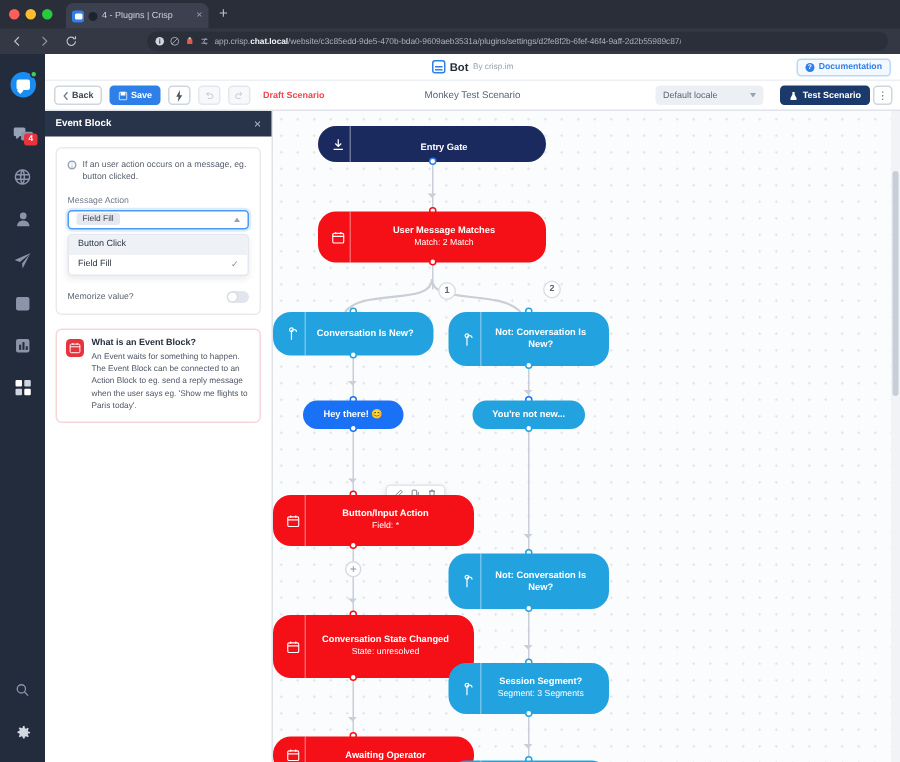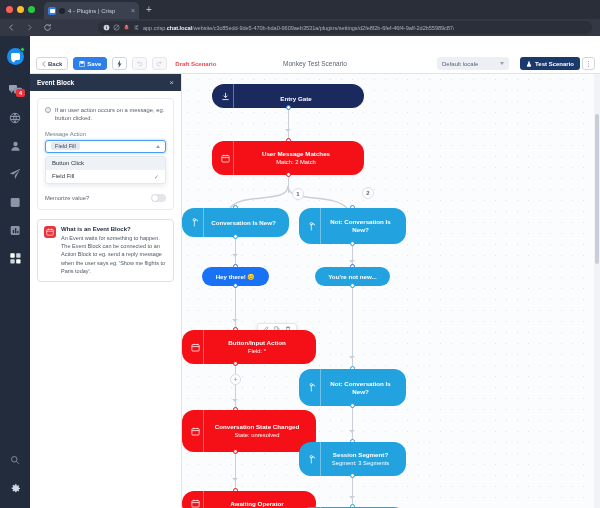--- a/index.html
+++ b/index.html
@@ -351,20 +351,33 @@
             </svg>
         </div>
         <div class="rail-item">
           <svg width="11" height="11" viewBox="0 0 16 16" fill="#d3d8e2">
               <path d="M8 5.2A2.8 2.8 0 1 0 8 10.8 2.8 2.8 0 0 0 8 5.2zm6.6 3.6v-1.6l-1.7-.3a5 5 0 0 0-.5-1.3l1-1.4-1.1-1.1-1.4 1a5 5 0 0 0-1.3-.5L9.3 1.4H7.7l-.3 1.7a5 5 0 0 0-1.3.5l-1.4-1-1.1 1.1 1 1.4a5 5 0 0 0-.5 1.3l-1.7.3v1.6l1.7.3a5 5 0 0 0 .5 1.3l-1 1.4 1.1 1.1 1.4-1a5 5 0 0 0 1.3.5l.3 1.7h1.6l.3-1.7a5 5 0 0 0 1.3-.5l1.4 1 1.1-1.1-1-1.4a5 5 0 0 0 .5-1.3z"></path>
             </svg>
         </div>
       </div>
     </div>
 
+    <div class="hdr">
+      <div class="hdr-plugin">
+        <span class="hdr-plugin-ic">
+            <i></i>
+          </span>
+        <span class="hdr-title">Bot</span>
+        <span class="hdr-sub">By crisp.im</span>
+      </div>
+      <div class="doc-btn">
+        <span class="q">?</span>
+        <span>Documentation</span>
+      </div>
+    </div>
 
     <div class="tbar">
       <div class="btn btn-ghost">
         <svg width="4" height="6" viewBox="0 0 8 12" fill="none" stroke="#6b7585" stroke-width="1.6">
             <path d="M6 1 1.5 6 6 11"></path>
           </svg>
         <span>Back</span>
       </div>
       <div class="btn btn-blue">
         <svg width="6" height="6" viewBox="0 0 14 14" fill="none" stroke="#fff" stroke-width="1.4">

